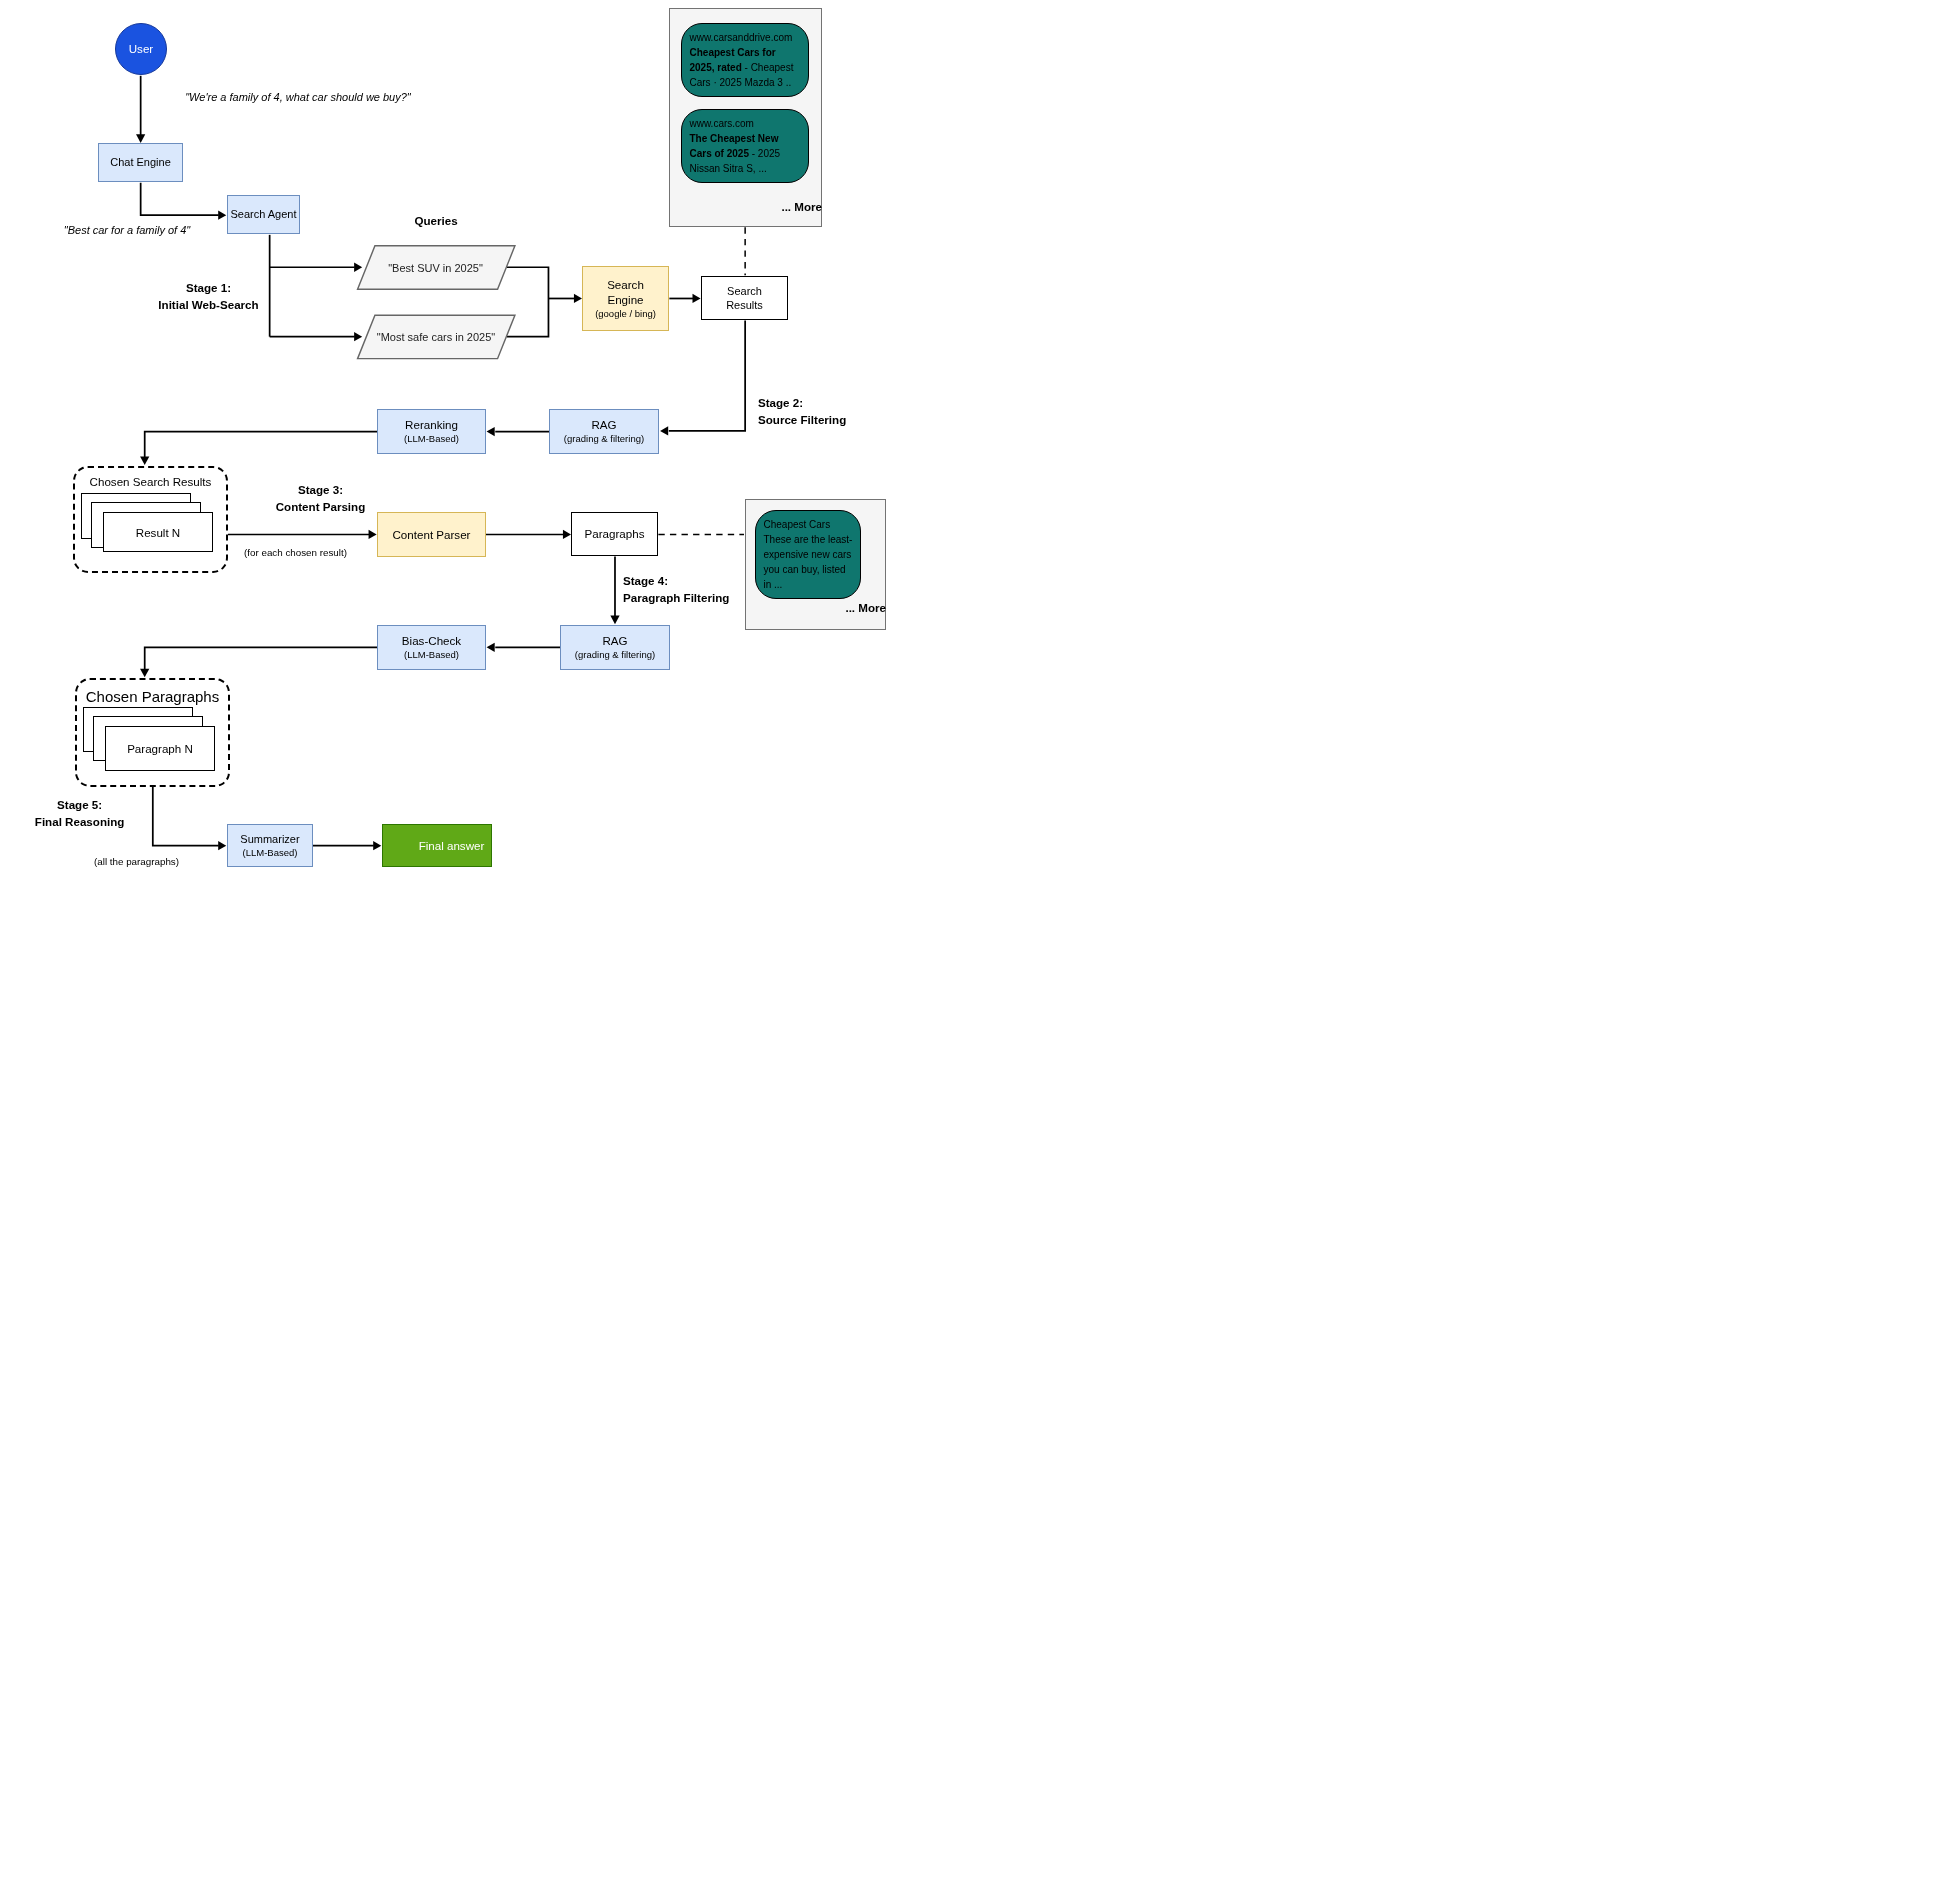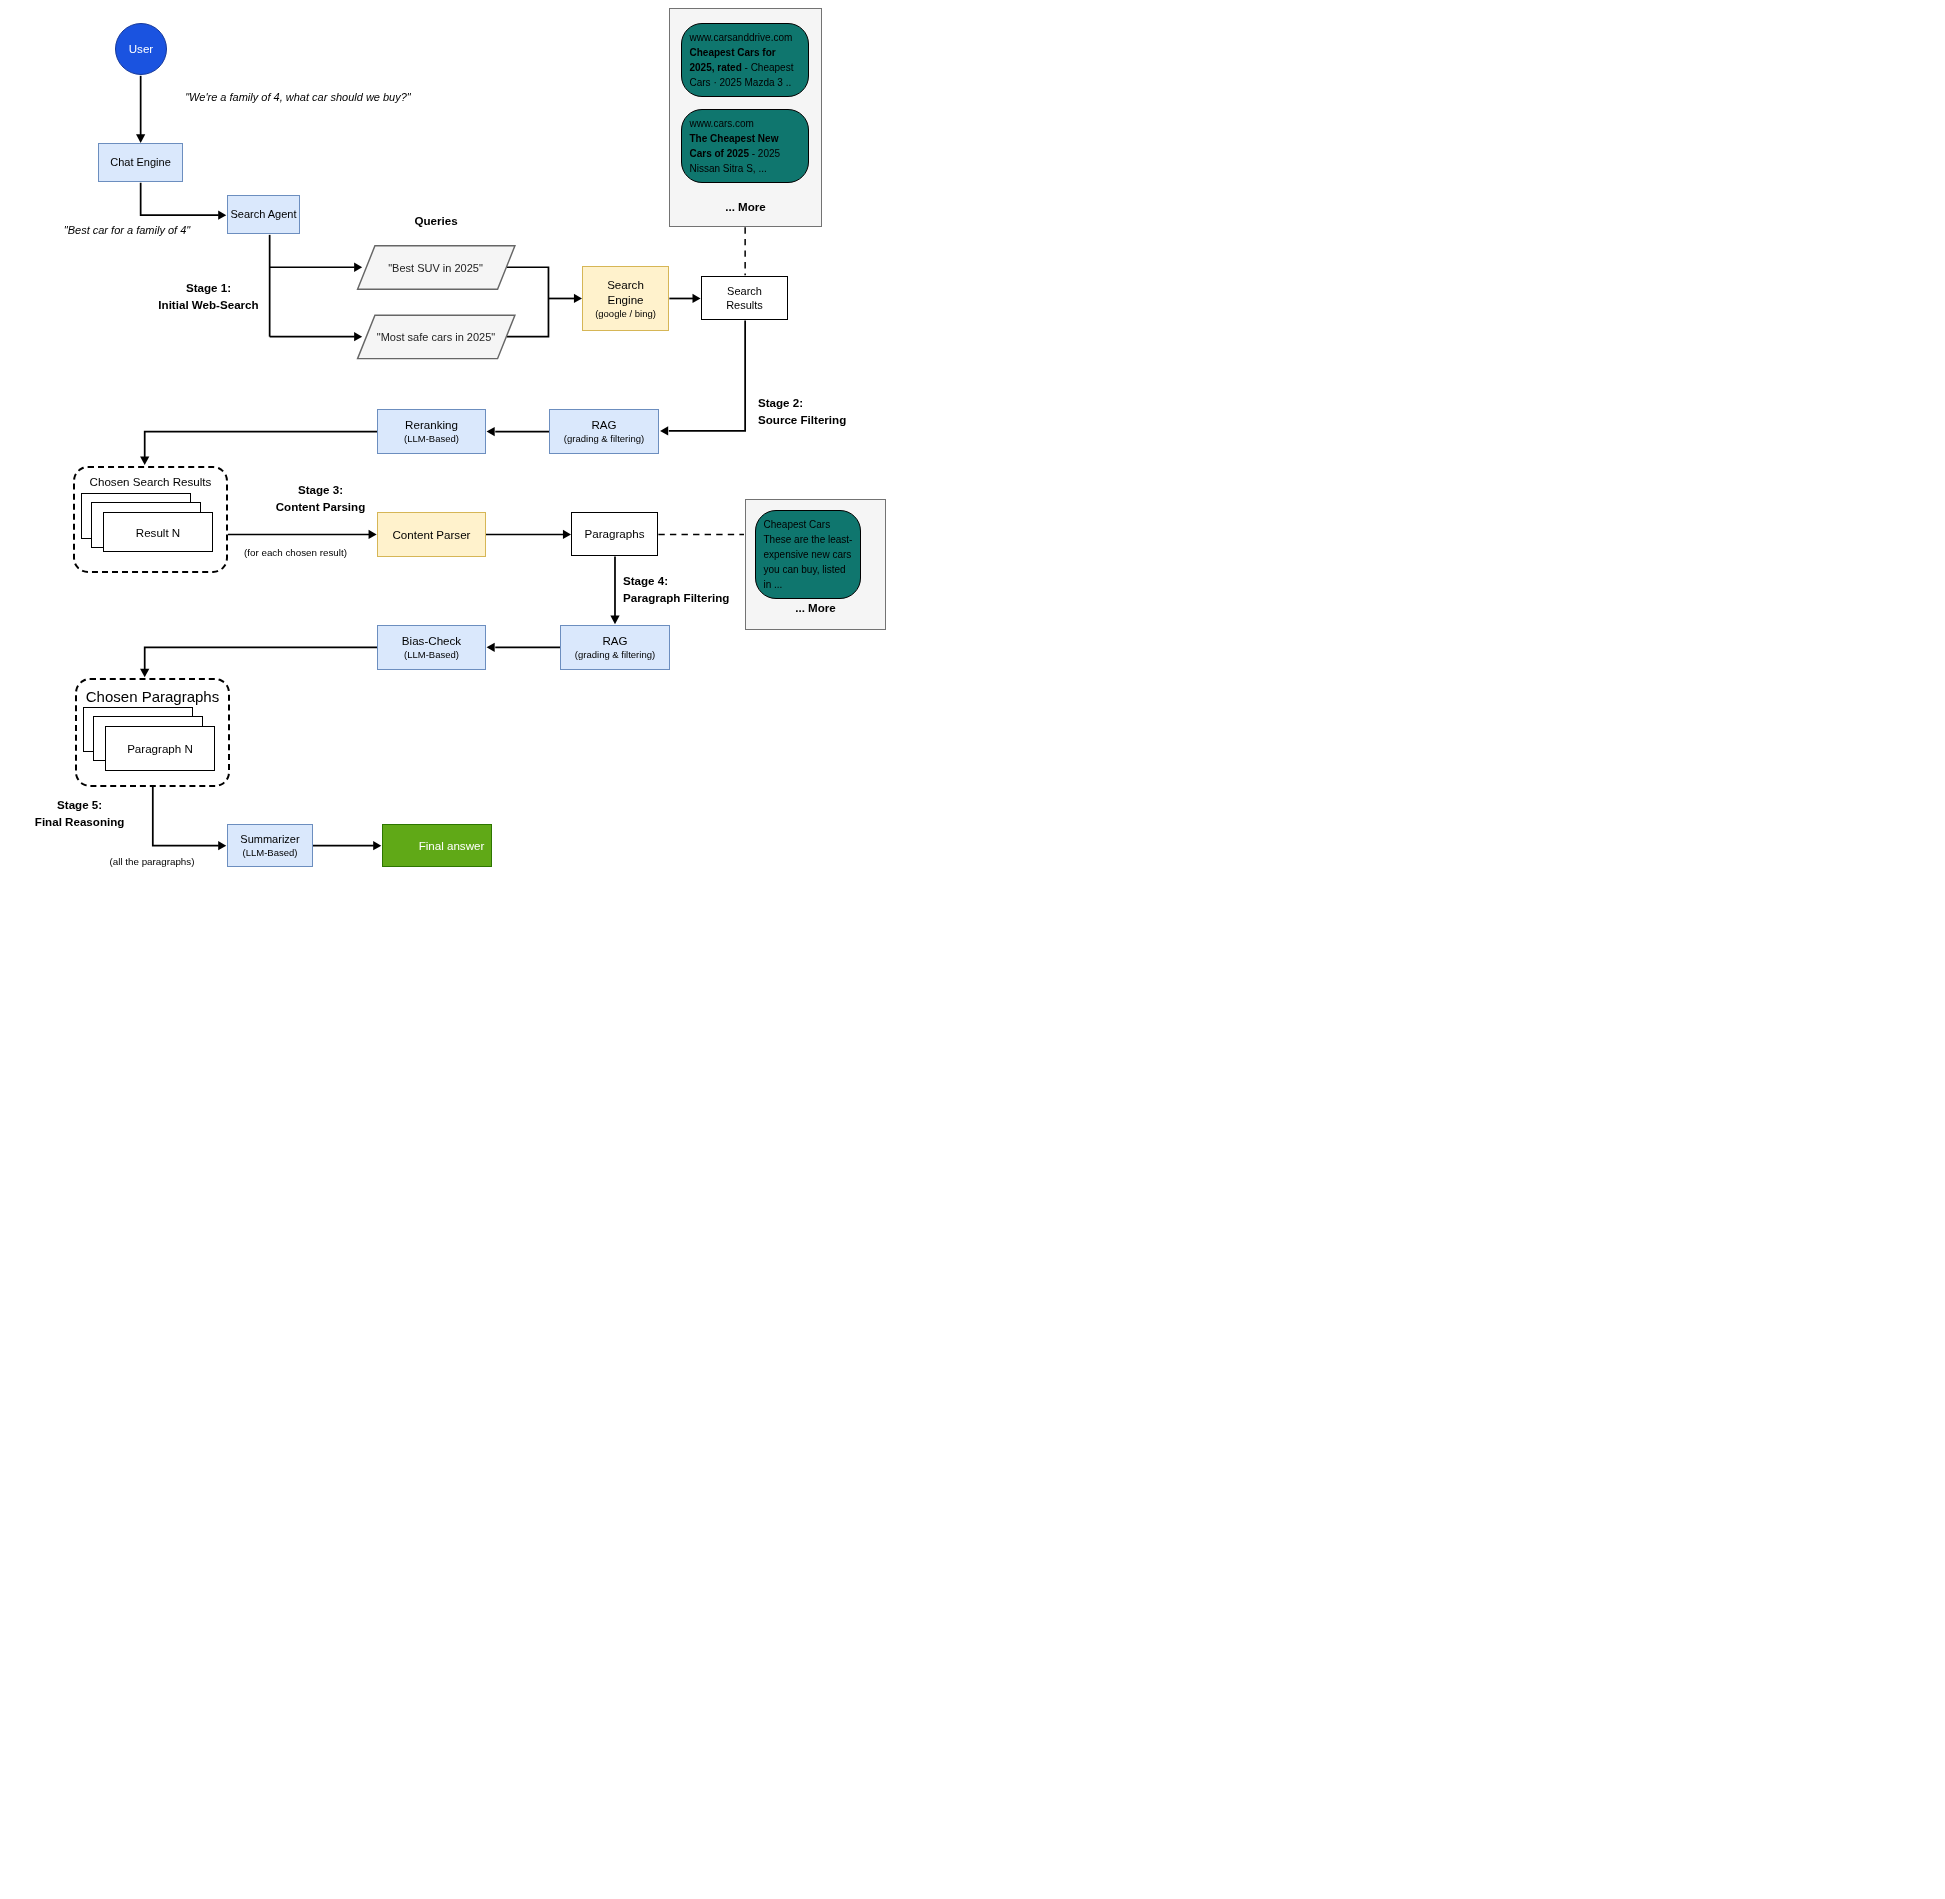--- a/index.html
+++ b/index.html
@@ -29,21 +29,21 @@
     padding:5.8px 7.5px;font-size:10px;line-height:1.5;text-align:left;box-sizing:border-box;z-index:3;}
   .lbl{font-size:11px;}
   .big{font-size:11.6px;}
   .sub{font-size:9.5px;margin-top:1px;}
   .stage{position:absolute;font-weight:bold;font-size:11.6px;line-height:1.45;z-index:2;}
   .caption{position:absolute;font-size:9.8px;z-index:2;}
   .quote{position:absolute;font-style:italic;font-size:11px;z-index:2;}
   .center{text-align:center;}
   .qtext{position:absolute;z-index:3;display:flex;align-items:center;justify-content:center;
     font-size:11px;color:#222;text-align:center;}
-  .more{position:absolute;font-weight:bold;font-size:11.6px;text-align:center;z-index:3;}
+  .more{position:absolute;font-weight:bold;font-size:11.6px;text-align:right;z-index:3;}
   .prelines{white-space:pre-line;}
   b{font-weight:bold;}
 </style>
 </head>
 <body>
 
 <div id="canvas">
 
   <svg id="edges" width="891" height="870" viewBox="0 0 1540 1504">
 
@@ -216,21 +216,21 @@
   <div class="stackrect" style="left:83px;top:707px;width:110px;height:45px;"></div>
   <div class="stackrect" style="left:93px;top:716px;width:110px;height:45px;"></div>
   <div class="stackrect" style="left:105px;top:726px;width:110px;height:45px;">
     <span>Paragraph N</span>
   </div>
 
   <div class="stage center" style="left:11.6px;top:797px;width:136px;">
     <div>Stage 5:</div>
     <div>Final Reasoning</div>
   </div>
-  <div class="caption center" style="left:94px;top:856px;width:116px;">(all the paragraphs)</div>
+  <div class="caption center" style="left:63px;top:856px;width:116px;text-align:right;">(all the paragraphs)</div>
 
   <div class="box blue" style="left:227px;top:824px;width:86px;height:43px;">
     <span class="lbl">Summarizer</span>
     <span class="sub">(LLM-Based)</span>
   </div>
 
   <div class="box green" style="left:382px;top:824px;width:110px;height:43px;">
     <span class="big">Final answer</span>
   </div>
 

